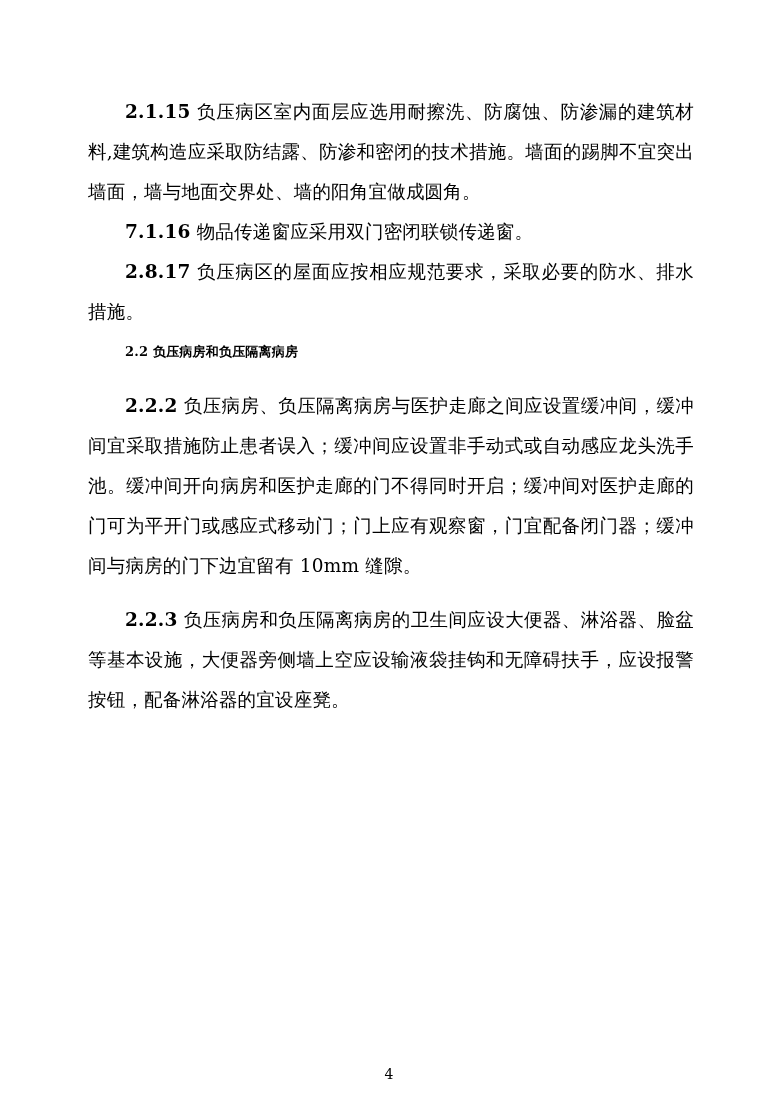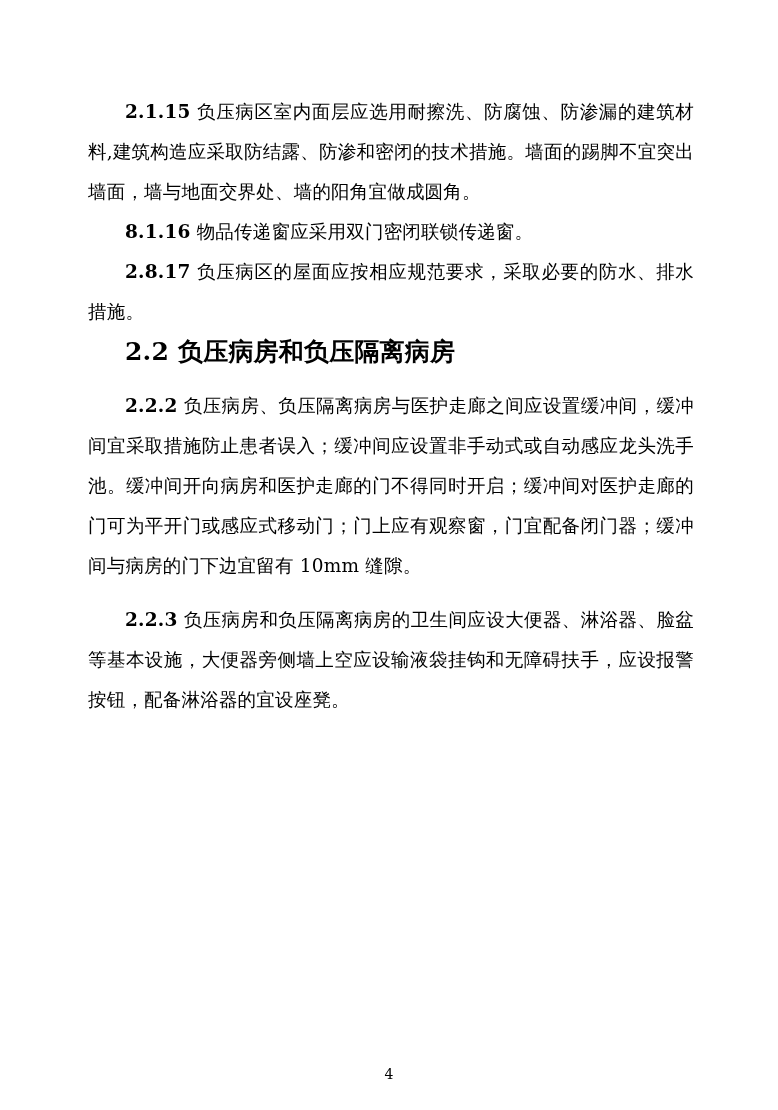--- a/index.html
+++ b/index.html
@@ -31,21 +31,21 @@
     line-height: 40px;
     text-align: justify;
     text-justify: inter-ideograph;
     letter-spacing: 0.2px;
   }
   p.indent {
     text-indent: 37px;
   }
   .heading {
     font-weight: bold;
-    font-size: 25px;
+    font-size: 13px;
     line-height: 40px;
     margin: 0;
     text-indent: 37px;
   }
   .num {
     font-family: "DejaVu Serif", "Liberation Serif", serif;
     font-weight: bold;
   }
   .gap-para { height: 14px; }
   .footer {
@@ -60,21 +60,21 @@
   }
 </style>
 </head>
 <body>
 
 <div class="page">
   <div class="content">
 
     <p class="indent"><span class="num">2.1.15</span> <span>负压病区室内面层应选用耐擦洗、防腐蚀、防渗漏的建筑材料,建筑构造应采取防结露、防渗和密闭的技术措施。墙面的踢脚不宜突出墙面，墙与地面交界处、墙的阳角宜做成圆角。</span></p>
 
-    <p class="indent"><span class="num">8.1.16</span> <span>物品传递窗应采用双门密闭联锁传递窗。</span></p>
+    <p class="indent"><span class="num">7.1.16</span> <span>物品传递窗应采用双门密闭联锁传递窗。</span></p>
 
     <p class="indent"><span class="num">2.8.17</span> <span>负压病区的屋面应按相应规范要求，采取必要的防水、排水措施。</span></p>
 
     <p class="heading"><span class="num">2.2</span> <span>负压病房和负压隔离病房</span></p>
 
 
     <div class="gap-para"></div>
 
     <p class="indent"><span class="num">2.2.2</span> <span>负压病房、负压隔离病房与医护走廊之间应设置缓冲间，缓冲间宜采取措施防止患者误入；缓冲间应设置非手动式或自动感应龙头洗手池。缓冲间开向病房和医护走廊的门不得同时开启；缓冲间对医护走廊的门可为平开门或感应式移动门；门上应有观察窗，门宜配备闭门器；缓冲间与病房的门下边宜留有 10mm 缝隙。</span></p>
 

